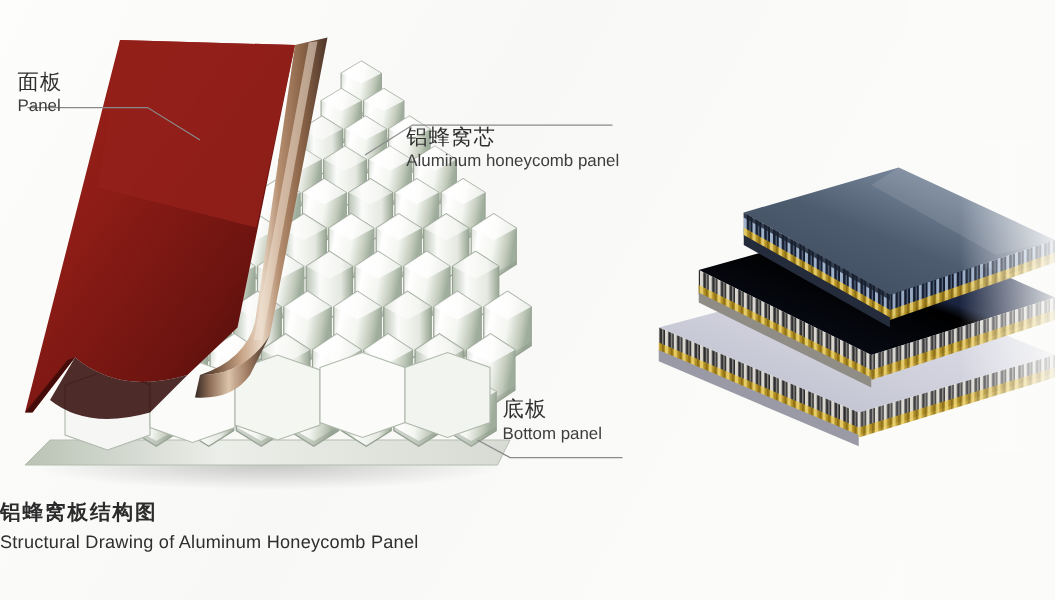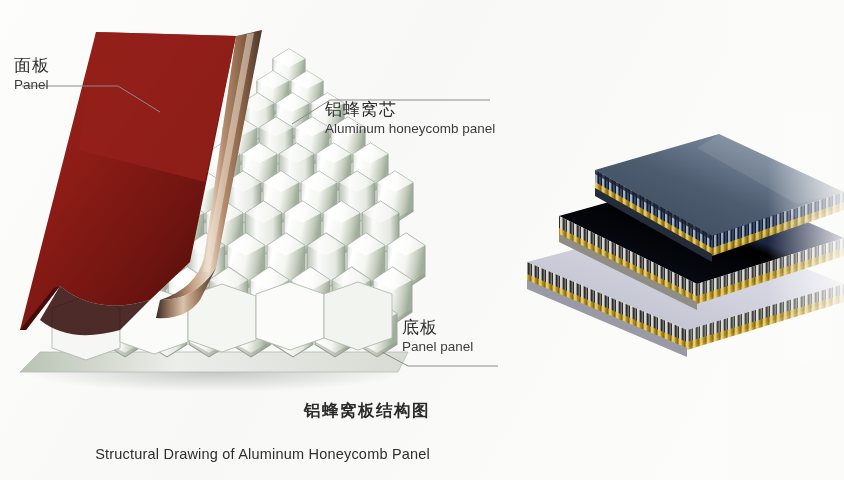--- a/index.html
+++ b/index.html
@@ -18,23 +18,23 @@
   
   .label{position:absolute;white-space:nowrap;color:#3a3a3a;}
   .label .cn{font-size:17px;letter-spacing:1px;color:#2f2f2f;line-height:20px;}
   .label .en{font-size:13.5px;color:#3d3d3d;line-height:18px;}
 
   #lbl-panel{left:14px;top:56px;}
   #lbl-core{left:325px;top:64px;margin-top:36px;}
   #lbl-bottom{left:402px;top:318px;}
 
   
-  #caption{position:absolute;left:0;top:398px;width:430px;text-align:right;}
+  #caption{position:absolute;left:0;top:398px;width:430px;text-align:left;}
   #caption .cn{font-size:16.5px;font-weight:bold;color:#2b2b2b;letter-spacing:1.5px;line-height:24px;}
-  #caption .en{font-size:14.5px;color:#2e2e2e;letter-spacing:.2px;line-height:24px;margin-top:20px;}
+  #caption .en{font-size:14.5px;color:#2e2e2e;letter-spacing:.2px;line-height:24px;}
 
   
   #photo{position:absolute;left:497px;top:112px;width:347px;height:250px;}
 </style>
 </head>
 <body>
 
 <div id="stage">
 
   <svg class="layer" viewBox="0 0 844 480">
@@ -202,21 +202,21 @@
     <div class="en">Panel</div>
   </div>
 
   <div class="label" id="lbl-core">
     <div class="cn">铝蜂窝芯</div>
     <div class="en">Aluminum honeycomb panel</div>
   </div>
 
   <div class="label" id="lbl-bottom">
     <div class="cn">底板</div>
-    <div class="en">Panel panel</div>
+    <div class="en">Bottom panel</div>
   </div>
 
   <div id="caption">
     <div class="cn">铝蜂窝板结构图</div>
     <div class="en">Structural Drawing of Aluminum Honeycomb Panel</div>
   </div>
 
   <svg id="photo" viewBox="0 0 347 250">
     <defs>
 

